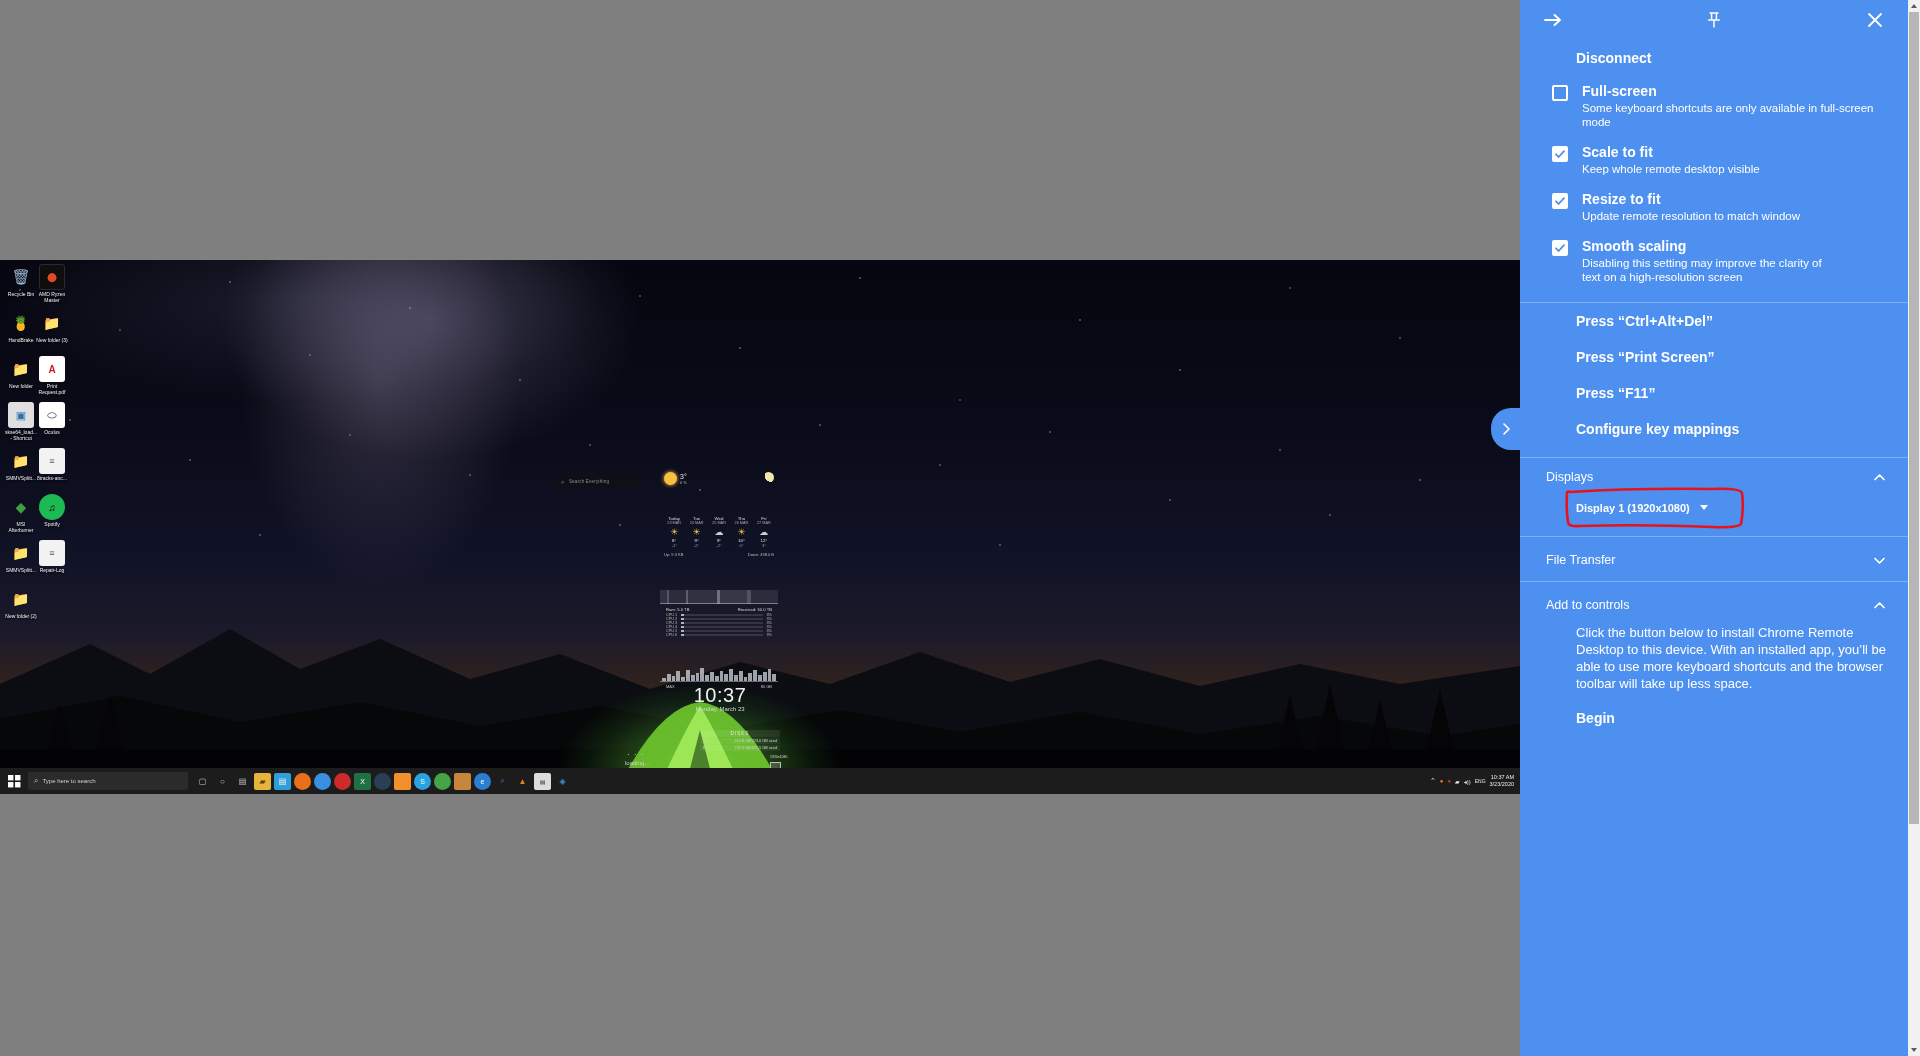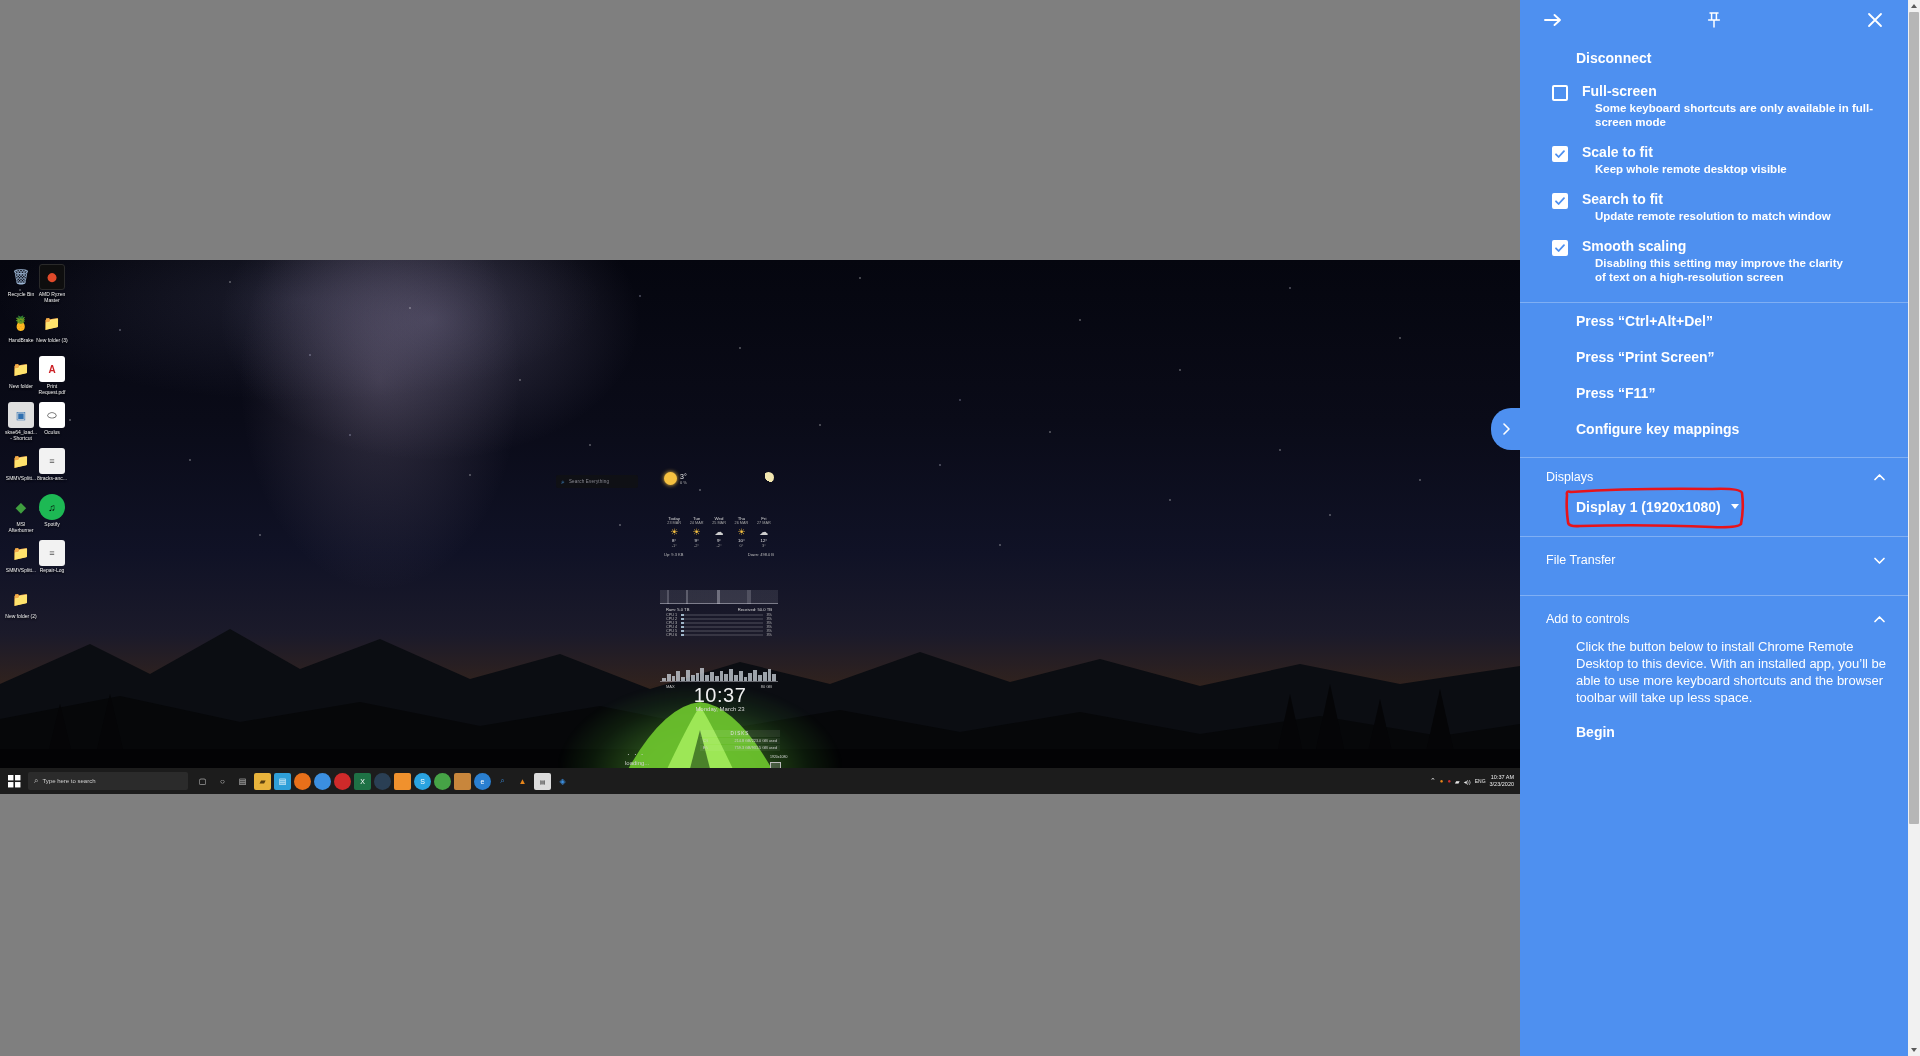--- a/index.html
+++ b/index.html
@@ -184,26 +184,26 @@
   .check-item { display:flex; gap:14px; padding: 6px 24px 8px 32px; cursor:pointer; }
   .cbox {
     width:16px; height:16px; flex:0 0 16px; margin-top:3px; border-radius:2px;
     border:2px solid #fff; background:transparent;
     display:flex; align-items:center; justify-content:center;
   }
   .cbox.checked { background:#fff; border-color:#fff; }
   .cbox.checked svg { display:block; }
   .cbox svg { display:none; }
   .ci-title { font-size:14px; font-weight:bold; line-height:17px; }
-  .ci-desc { font-size:11.5px; line-height:14px; color:#fff; margin-top:1px; font-weight:700;margin-left:13px; }
+  .ci-desc { font-size:11.5px; line-height:14px; color:#fff; margin-top:1px; font-weight:400; }
 
   .display-wrap { position:relative; padding: 6px 20px 10px 56px; }
   .display-btn {
     display:inline-flex; align-items:center; gap:8px;
-    font-size:14px; font-weight:bold; cursor:pointer;
+    font-size:11px; font-weight:bold; cursor:pointer;
   }
   .redbox {
     position:absolute; left:42px; top:-6px; width:190px; height:46px;
     pointer-events:none;
   }
 
   .para { padding: 4px 22px 8px 56px; font-size:13px; line-height:17px; }
   .begin { padding: 10px 20px 16px 56px; font-size:14px; font-weight:bold; cursor:pointer; }
 
   
@@ -583,21 +583,21 @@
           </span>
         </div>
 
         <div class="check-item">
           <span class="cbox checked">
             <svg width="12" height="12" viewBox="0 0 12 12">
                 <path d="M2 6.3 L4.6 9 L10 3.2" stroke="#4e90f0" stroke-width="1.8" fill="none" stroke-linecap="round" stroke-linejoin="round"></path>
               </svg>
           </span>
           <span>
-            <span class="ci-title">Search to fit</span>
+            <span class="ci-title">Resize to fit</span>
             <div class="ci-desc">Update remote resolution to match window</div>
           </span>
         </div>
 
         <div class="check-item">
           <span class="cbox checked">
             <svg width="12" height="12" viewBox="0 0 12 12">
                 <path d="M2 6.3 L4.6 9 L10 3.2" stroke="#4e90f0" stroke-width="1.8" fill="none" stroke-linecap="round" stroke-linejoin="round"></path>
               </svg>
           </span>
@@ -634,21 +634,21 @@
                   <path d="M2 4 L6 9 L10 4 Z" fill="#fff"></path>
                 </svg>
             </span>
           </div>
           <svg class="redbox" viewBox="0 0 190 46">
             <path d="M5 9 Q4 4 9 6 Q70 2 150 3 Q178 2 180 7 Q182 22 179 38 Q176 42 150 41 Q80 38 18 40 Q6 41 6 36 Q4 22 5 9 Z" fill="none" stroke="#e8131a" stroke-width="2.6" stroke-linecap="round" stroke-linejoin="round"></path>
           </svg>
         </div>
       </div>
 
-      <div class="section" style="padding-bottom:14px">
+      <div class="section" style="padding-bottom:0">
         <div class="section-head" style="padding-top:14px;padding-bottom:12px">
           <span class="section-title">File Transfer</span>
           <span class="chev">
             <svg width="15" height="15" viewBox="0 0 15 15">
                 <path d="M3 5.5 L7.5 10 L12 5.5" stroke="#fff" stroke-width="1.7" fill="none" stroke-linecap="round" stroke-linejoin="round"></path>
               </svg>
           </span>
         </div>
       </div>
 

